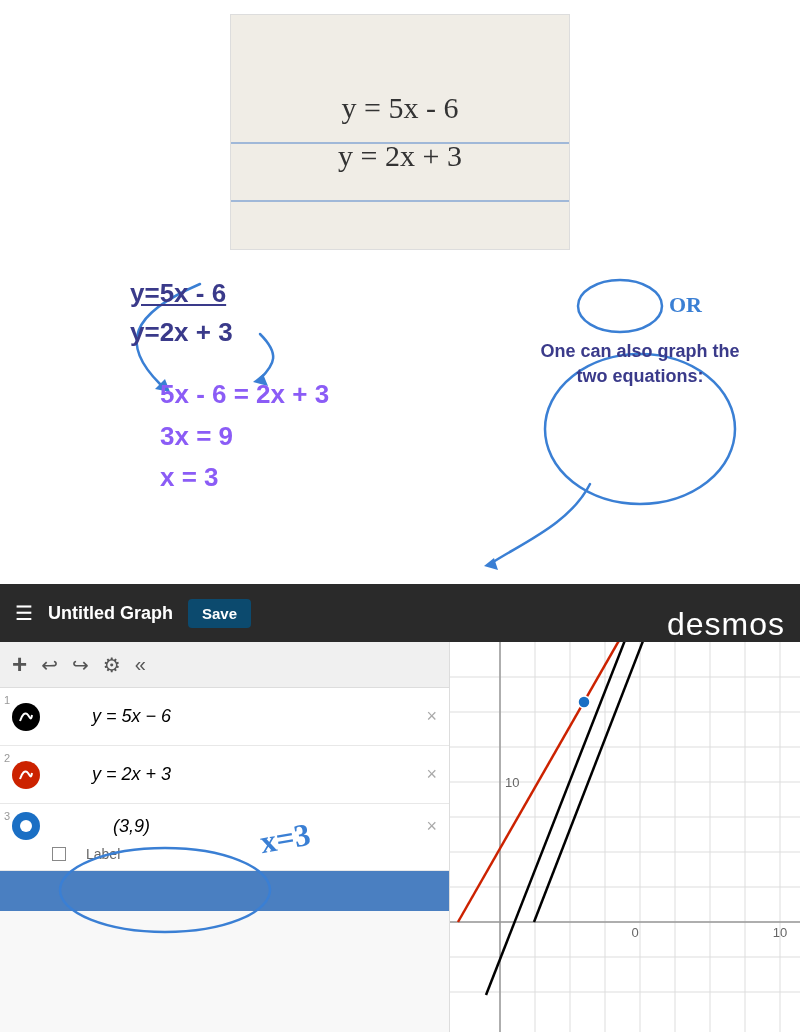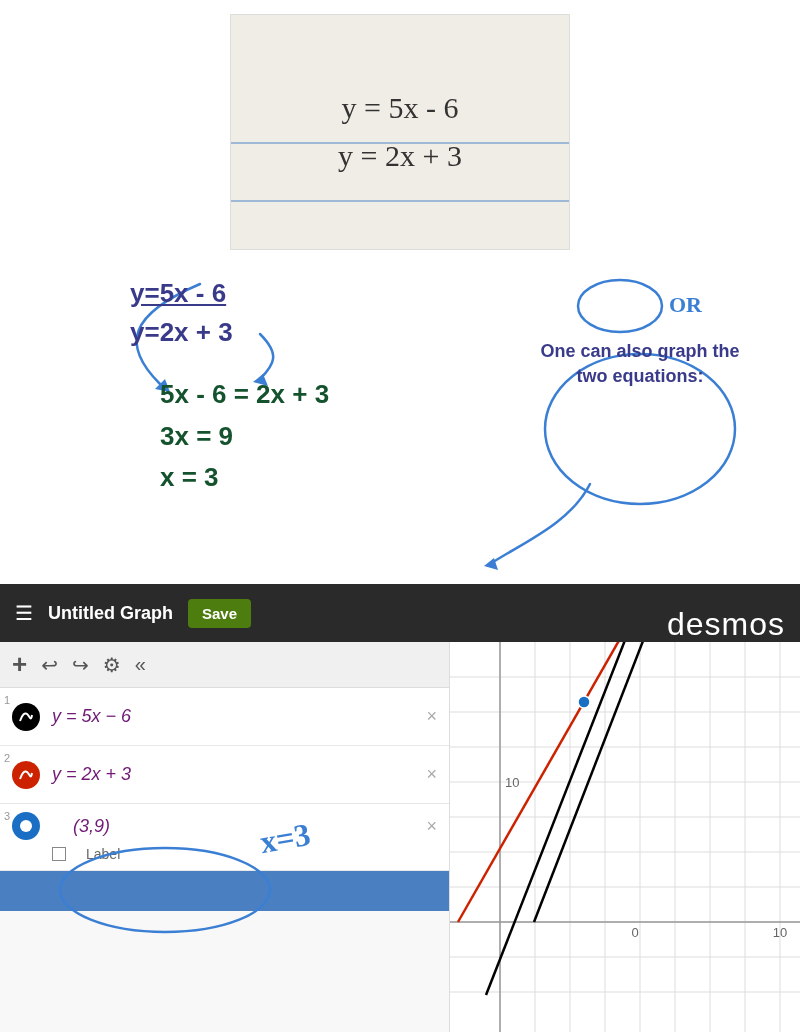--- a/index.html
+++ b/index.html
@@ -65,21 +65,21 @@
       line-height: 1.5;
     }
     .equation-block .underline {
       text-decoration: underline;
     }
 
     .algebra-block {
       position: absolute;
       left: 160px;
       top: 120px;
-      color: #14532d;
+      color: #8b5cf6;
       font-size: 26px;
       font-weight: bold;
       line-height: 1.6;
     }
 
     .speech-bubble {
       position: absolute;
       right: 60px;
       top: 85px;
       width: 200px;
@@ -111,21 +111,21 @@
     .hamburger-icon {
       color: white;
       font-size: 20px;
     }
     .graph-title {
       color: white;
       font-size: 18px;
       font-weight: bold;
     }
     .save-btn {
-      background: #4d7c0f;
+      background: #0c4a6e;
       color: white;
       border: none;
       border-radius: 4px;
       padding: 6px 14px;
       font-size: 15px;
       font-weight: bold;
       cursor: pointer;
     }
     .desmos-logo {
       margin-left: auto;
@@ -204,22 +204,23 @@
     }
     .expr-icon-red {
       background: #cc2200;
     }
     .expr-icon-blue {
       background: #1a6fc4;
     }
     .expr-formula {
       font-style: italic;
       font-size: 18px;
-      color: #701a75;
+      color: #000000;
       flex: 1;
+      margin-left: 40px;
     }
     .expr-close {
       color: #aaa;
       font-size: 18px;
       cursor: pointer;
       margin-left: 8px;
     }
 
     .point-row {
       flex-direction: column;

